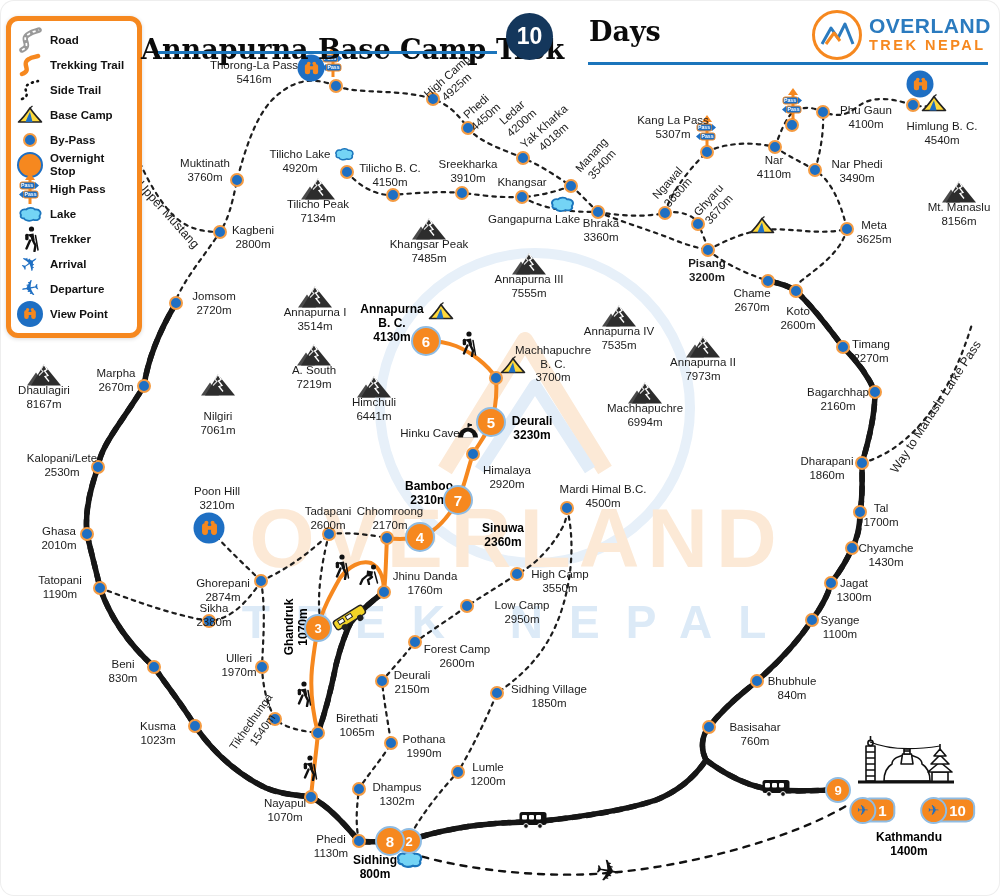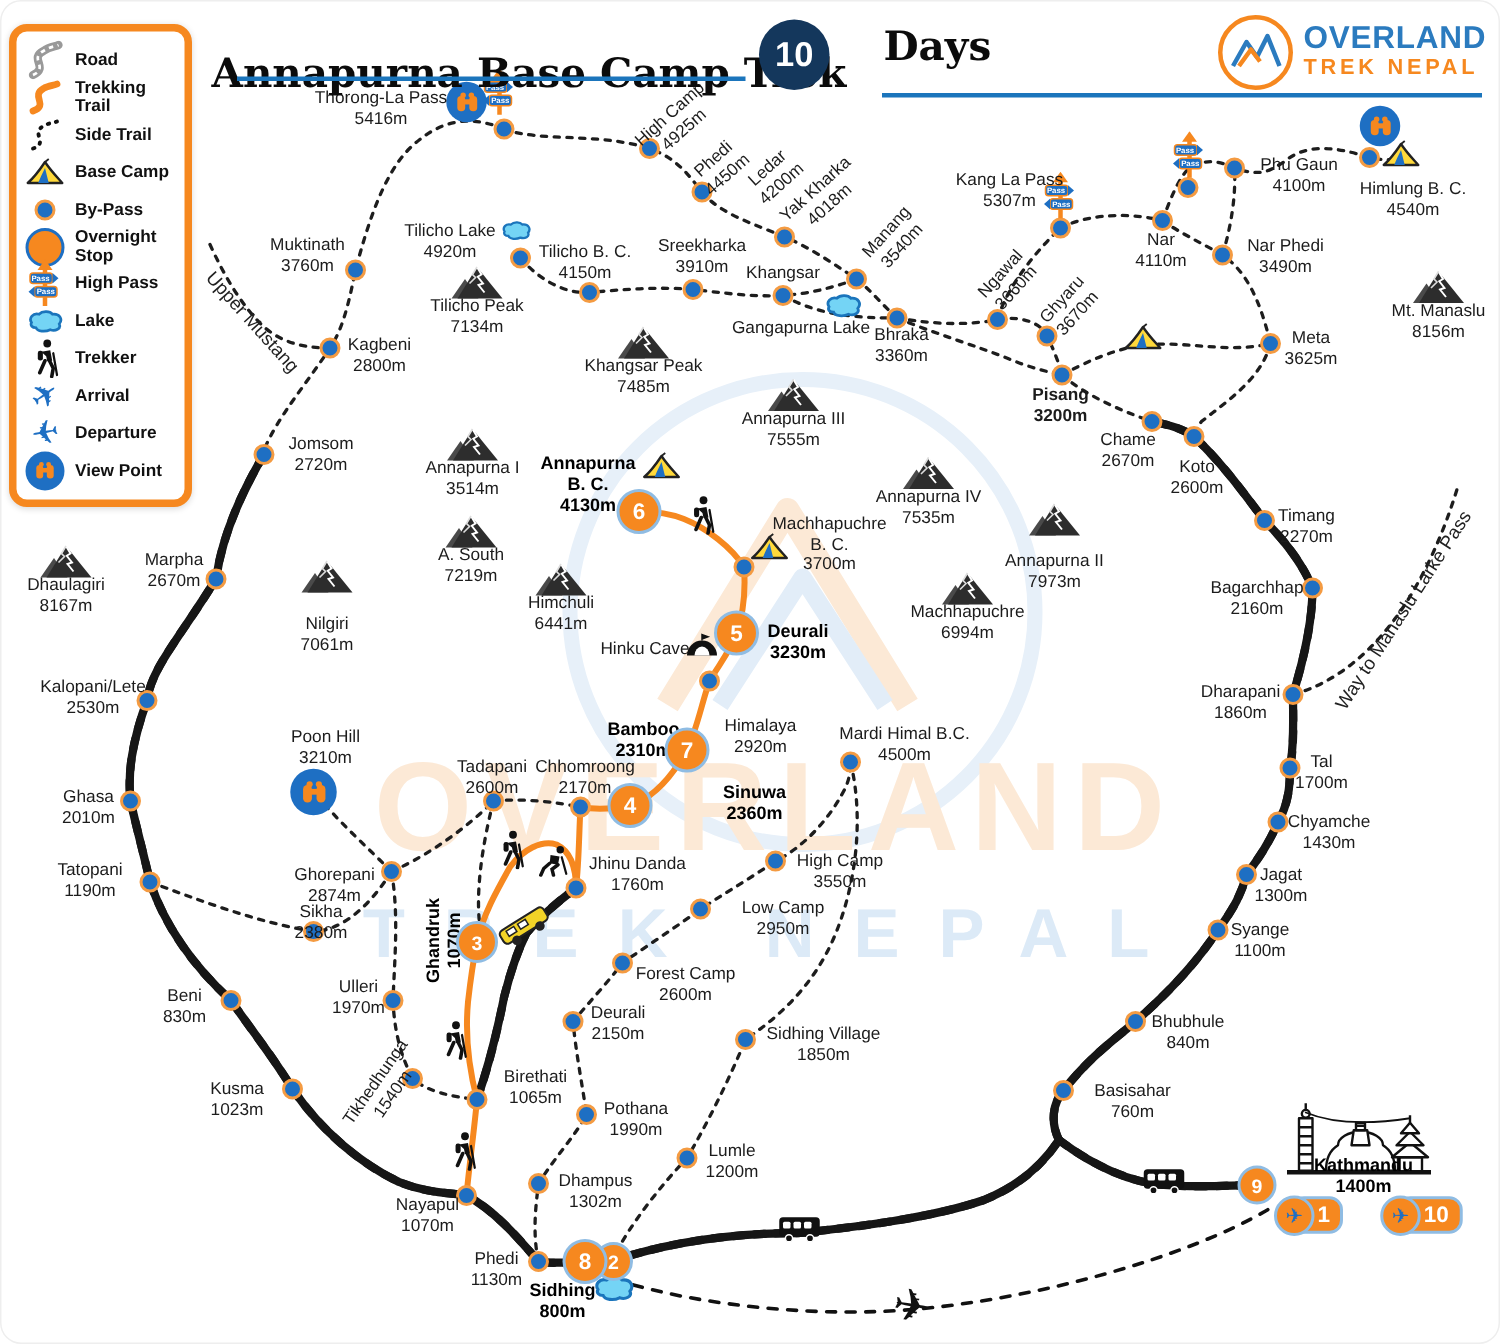--- a/index.html
+++ b/index.html
@@ -1,19 +1,19 @@
 <!DOCTYPE html>
 <html><head>
 <meta charset="utf-8">
 <style>
   html,body{margin:0;padding:0;background:#fff;}
   #page{position:relative;width:1000px;height:896px;background:#fff;overflow:hidden;
         font-family:"Liberation Sans",sans-serif;border-radius:14px;box-shadow:0 0 0 1px #eee inset;}
   
-  #legend{position:absolute;left:6px;top:16px;width:122px;height:322px;background:#fff;
+  #legend{position:absolute;left:6px;top:16px;width:136px;height:322px;background:#fff;
           border:5px solid #F6881F;border-radius:12px;box-shadow:0 1px 4px rgba(0,0,0,.15);
           display:flex;flex-direction:column;justify-content:space-between;padding:7px 4px;box-sizing:border-box;z-index:40;}
   .lg-row{display:flex;align-items:center;gap:5px;height:24px;}
   .lg-ic{width:30px;min-width:30px;display:flex;justify-content:center;align-items:center;}
   .lg-tx{font-size:11.5px;font-weight:700;color:#111;line-height:1.05;}
   #title-main{position:absolute;left:141px;top:16px;font-family:"DejaVu Serif","Liberation Serif",serif;
               font-weight:700;font-size:27px;color:#0b0b0b;z-index:40;}
   #title-underline1{position:absolute;left:158px;top:51px;width:339px;height:3px;background:#1B75BC;z-index:40;}
   #days-circle{position:absolute;left:506px;top:13px;width:47px;height:47px;border-radius:50%;background:#14375C;
                color:#fff;display:flex;align-items:center;justify-content:center;font-weight:700;font-size:23px;z-index:41;}
@@ -299,21 +299,21 @@
       <div class="mk place-label" style="left: 619px; top: 339px; z-index: 20;">
         <div>Annapurna IV</div>
         <div>7535m</div>
       </div>
       <div class="mk" style="left: 703px; top: 349px; z-index: 8;"><svg width="38" height="23" viewBox="0 0 38 23">
           <path d="M11 9 L20 22 L2 22 Z" fill="#4a4a4a"></path>
           <path d="M19 1 L36 22 L6 22 Z" fill="#2d2d2d"></path>
           <path d="M19 1 L22 6 L19.5 7.5 L23 12 L20 13 L24 18" stroke="#fff" stroke-width="1.3" fill="none"></path>
           <path d="M19 1 L16 6 L18 8 L14 12" stroke="#ddd" stroke-width="1.1" fill="none"></path>
         </svg></div>
-      <div class="mk place-label" style="left: 703px; top: 370px; z-index: 20; margin-top: 12px;">
+      <div class="mk place-label" style="left: 703px; top: 370px; z-index: 20;">
         <div>Annapurna II</div>
         <div>7973m</div>
       </div>
       <div class="mk" style="left: 314px; top: 357px; z-index: 8;"><svg width="38" height="23" viewBox="0 0 38 23">
           <path d="M11 9 L20 22 L2 22 Z" fill="#4a4a4a"></path>
           <path d="M19 1 L36 22 L6 22 Z" fill="#2d2d2d"></path>
           <path d="M19 1 L22 6 L19.5 7.5 L23 12 L20 13 L24 18" stroke="#fff" stroke-width="1.3" fill="none"></path>
           <path d="M19 1 L16 6 L18 8 L14 12" stroke="#ddd" stroke-width="1.1" fill="none"></path>
         </svg></div>
       <div class="mk place-label" style="left: 314px; top: 378px; z-index: 20;">
@@ -570,21 +570,21 @@
       </div>
       <div class="mk place-label bold" style="left: 503px; top: 535px; z-index: 20;">
         <div>Sinuwa</div>
         <div>2360m</div>
       </div>
       <div class="mk place-label bold" style="left: 429px; top: 493px; z-index: 20;">
         <div>Bamboo</div>
         <div>2310m</div>
       </div>
       <div class="dot" style="left: 473px; top: 454px;"></div>
-      <div class="mk place-label" style="left: 507px; top: 492px; z-index: 20;">
+      <div class="mk place-label" style="left: 507px; top: 478px; z-index: 20;">
         <div>Himalaya</div>
         <div>2920m</div>
       </div>
       <div class="mk place-label" style="left: 430px; top: 434px; z-index: 20;">
         <div>Hinku Cave</div>
       </div>
       <div class="mk place-label bold" style="left: 532px; top: 428px; z-index: 20;">
         <div>Deurali</div>
         <div>3230m</div>
       </div>
@@ -691,21 +691,21 @@
       <div class="dot" style="left: 757px; top: 681px;"></div>
       <div class="mk place-label" style="left: 792px; top: 689px; z-index: 20;">
         <div>Bhubhule</div>
         <div>840m</div>
       </div>
       <div class="dot" style="left: 709px; top: 727px;"></div>
       <div class="mk place-label" style="left: 755px; top: 735px; z-index: 20;">
         <div>Basisahar</div>
         <div>760m</div>
       </div>
-      <div class="mk place-label bold" style="left: 909px; top: 784px; z-index: 20;">
+      <div class="mk place-label bold" style="left: 909px; top: 844px; z-index: 20;">
         <div>Kathmandu</div>
         <div>1400m</div>
       </div>
       <div class="dot" style="left: 913px; top: 105px;"></div>
       <div class="dot" style="left: 792px; top: 125px;"></div>
       <div class="mk place-label" style="left: 168px; top: 215px; transform: translate(-50%, -50%) rotate(48deg); z-index: 18; font-size: 12.5px; color: rgb(34, 34, 34);">
         <div>Upper Mustang</div>
       </div>
       <div class="mk place-label" style="left: 936px; top: 407px; transform: translate(-50%, -50%) rotate(-57deg); z-index: 18; font-size: 12.5px; color: rgb(34, 34, 34);">
         <div>Way to Manaslu Larke Pass</div>

